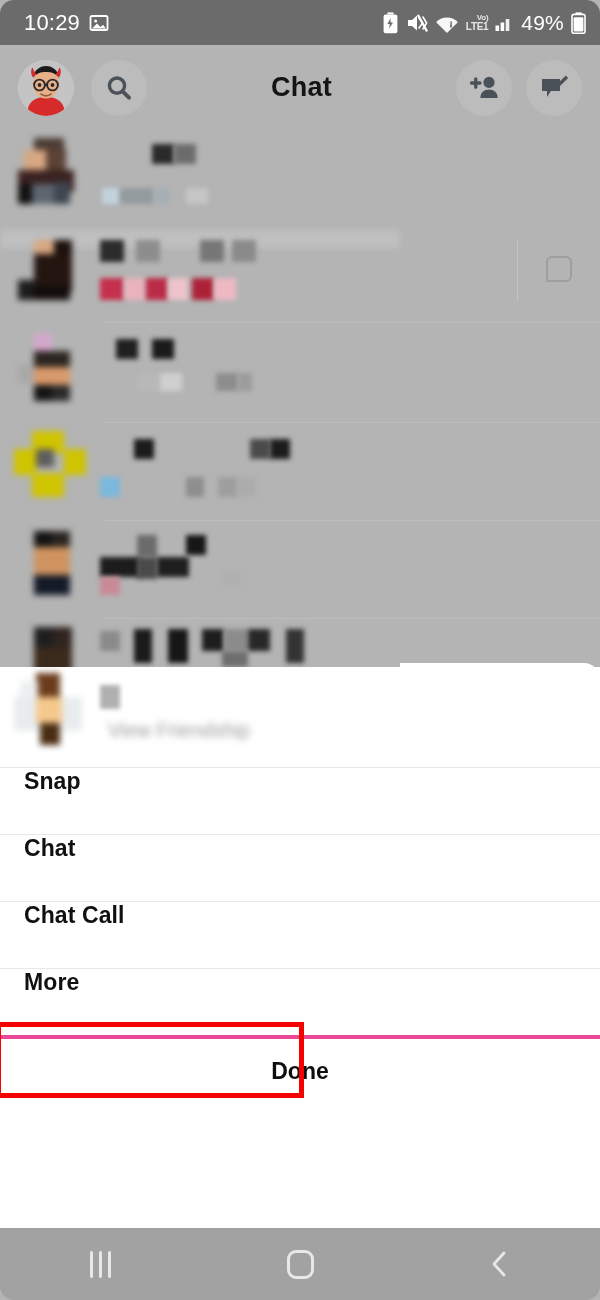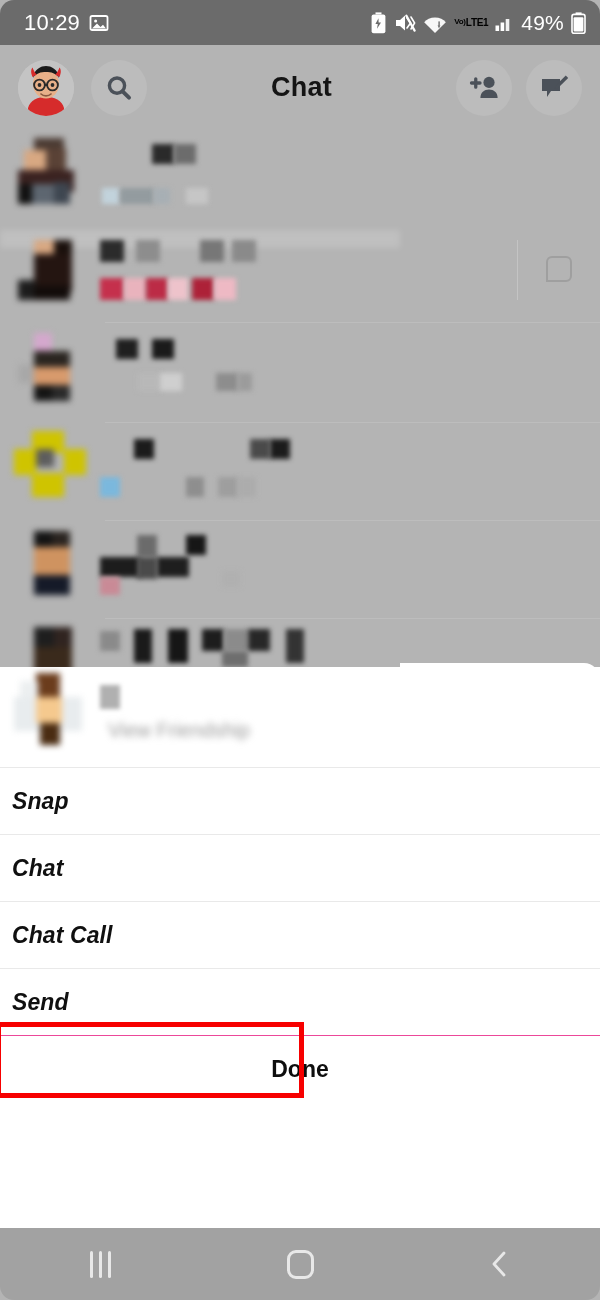--- a/index.html
+++ b/index.html
@@ -26,22 +26,22 @@
     padding: 0 14px 0 24px;
     color: #fff;
     border-radius: 14px 14px 0 0;
   }
   #status-left { display: flex; align-items: center; gap: 9px; }
   .clock { font-size: 22px; font-weight: 400; letter-spacing: .2px; color:#fff; }
   #status-right { display: flex; align-items: center; gap: 7px; }
   .sb-ico { display: block; }
   .batt-pct { font-size: 21px; font-weight: 400; color:#fff; letter-spacing:.2px; }
   .volte-wrap {
-    display:flex; flex-direction:row; align-items:flex-start;
-    line-height: 1; color:#000000; margin-right:-1px;
+    display:flex; flex-direction:column; align-items:flex-end;
+    line-height: 1; color:#e5e5e5; margin-right:-1px;
   }
   .volte-top { font-size: 8px; font-weight: 700; letter-spacing:-.2px;}
   .volte-bot { font-size: 10px; font-weight: 700; letter-spacing:-.3px;}
 
   
   #app-header {
     position: absolute; top: 45px; left: 0;
     width: 600px; height: 85px;
     display: flex; align-items: center;
     padding: 0 18px;
@@ -130,40 +130,39 @@
   }
   #sheet-head .sq {
     position: absolute; left: 100px; top: 18px;
     width: 20px; height: 24px; background: #b0b0b0;
     filter: blur(2.2px);
   }
 
   .menu-item {
     position: relative;
     height: 67px;
-    display: flex; align-items: center;
-    padding: 0 12px;
+    display: flex; align-items: flex-start;
+    padding: 0 24px;
     border-top: 1px solid #e9e9e9;
     background: #fff;
-    font-style: italic;
   }
   .menu-item .mlabel {
     font-size: 23px; font-weight: 600; color: #101010;
     letter-spacing: .1px;
   }
   #item-send { justify-content: space-between; }
   #send-btn {
     width: 46px; height: 46px; border-radius: 50%;
     background: #2aabf0;
     display: flex; align-items: center; justify-content: center;
     margin-right: 14px;
   }
   #done-row {
     height: 68px; display: flex; align-items: center; justify-content: center;
-    border-top: 1px solid #ec4899; background: #fff;
+    border-top: 4px solid #ec4899; background: #fff;
   }
   #done-label {
     font-size: 23px; font-weight: 700; color: #0e0e0e;
   }
 
   
   #highlight-box {
     position: absolute;
     left: -4px; top: 1022px;
     width: 308px; height: 76px;
@@ -406,21 +405,21 @@
     <div class="menu-item">
       <span class="mlabel">Snap</span>
     </div>
     <div class="menu-item">
       <span class="mlabel">Chat</span>
     </div>
     <div class="menu-item">
       <span class="mlabel">Chat Call</span>
     </div>
     <div class="menu-item">
-      <span class="mlabel">Send</span>
+      <span class="mlabel">More</span>
     </div>
 
     <div id="done-row">
       <span id="done-label">Done</span>
     </div>
   </div>
 
   <div id="highlight-box"></div>
 
   <div id="nav-bar">

